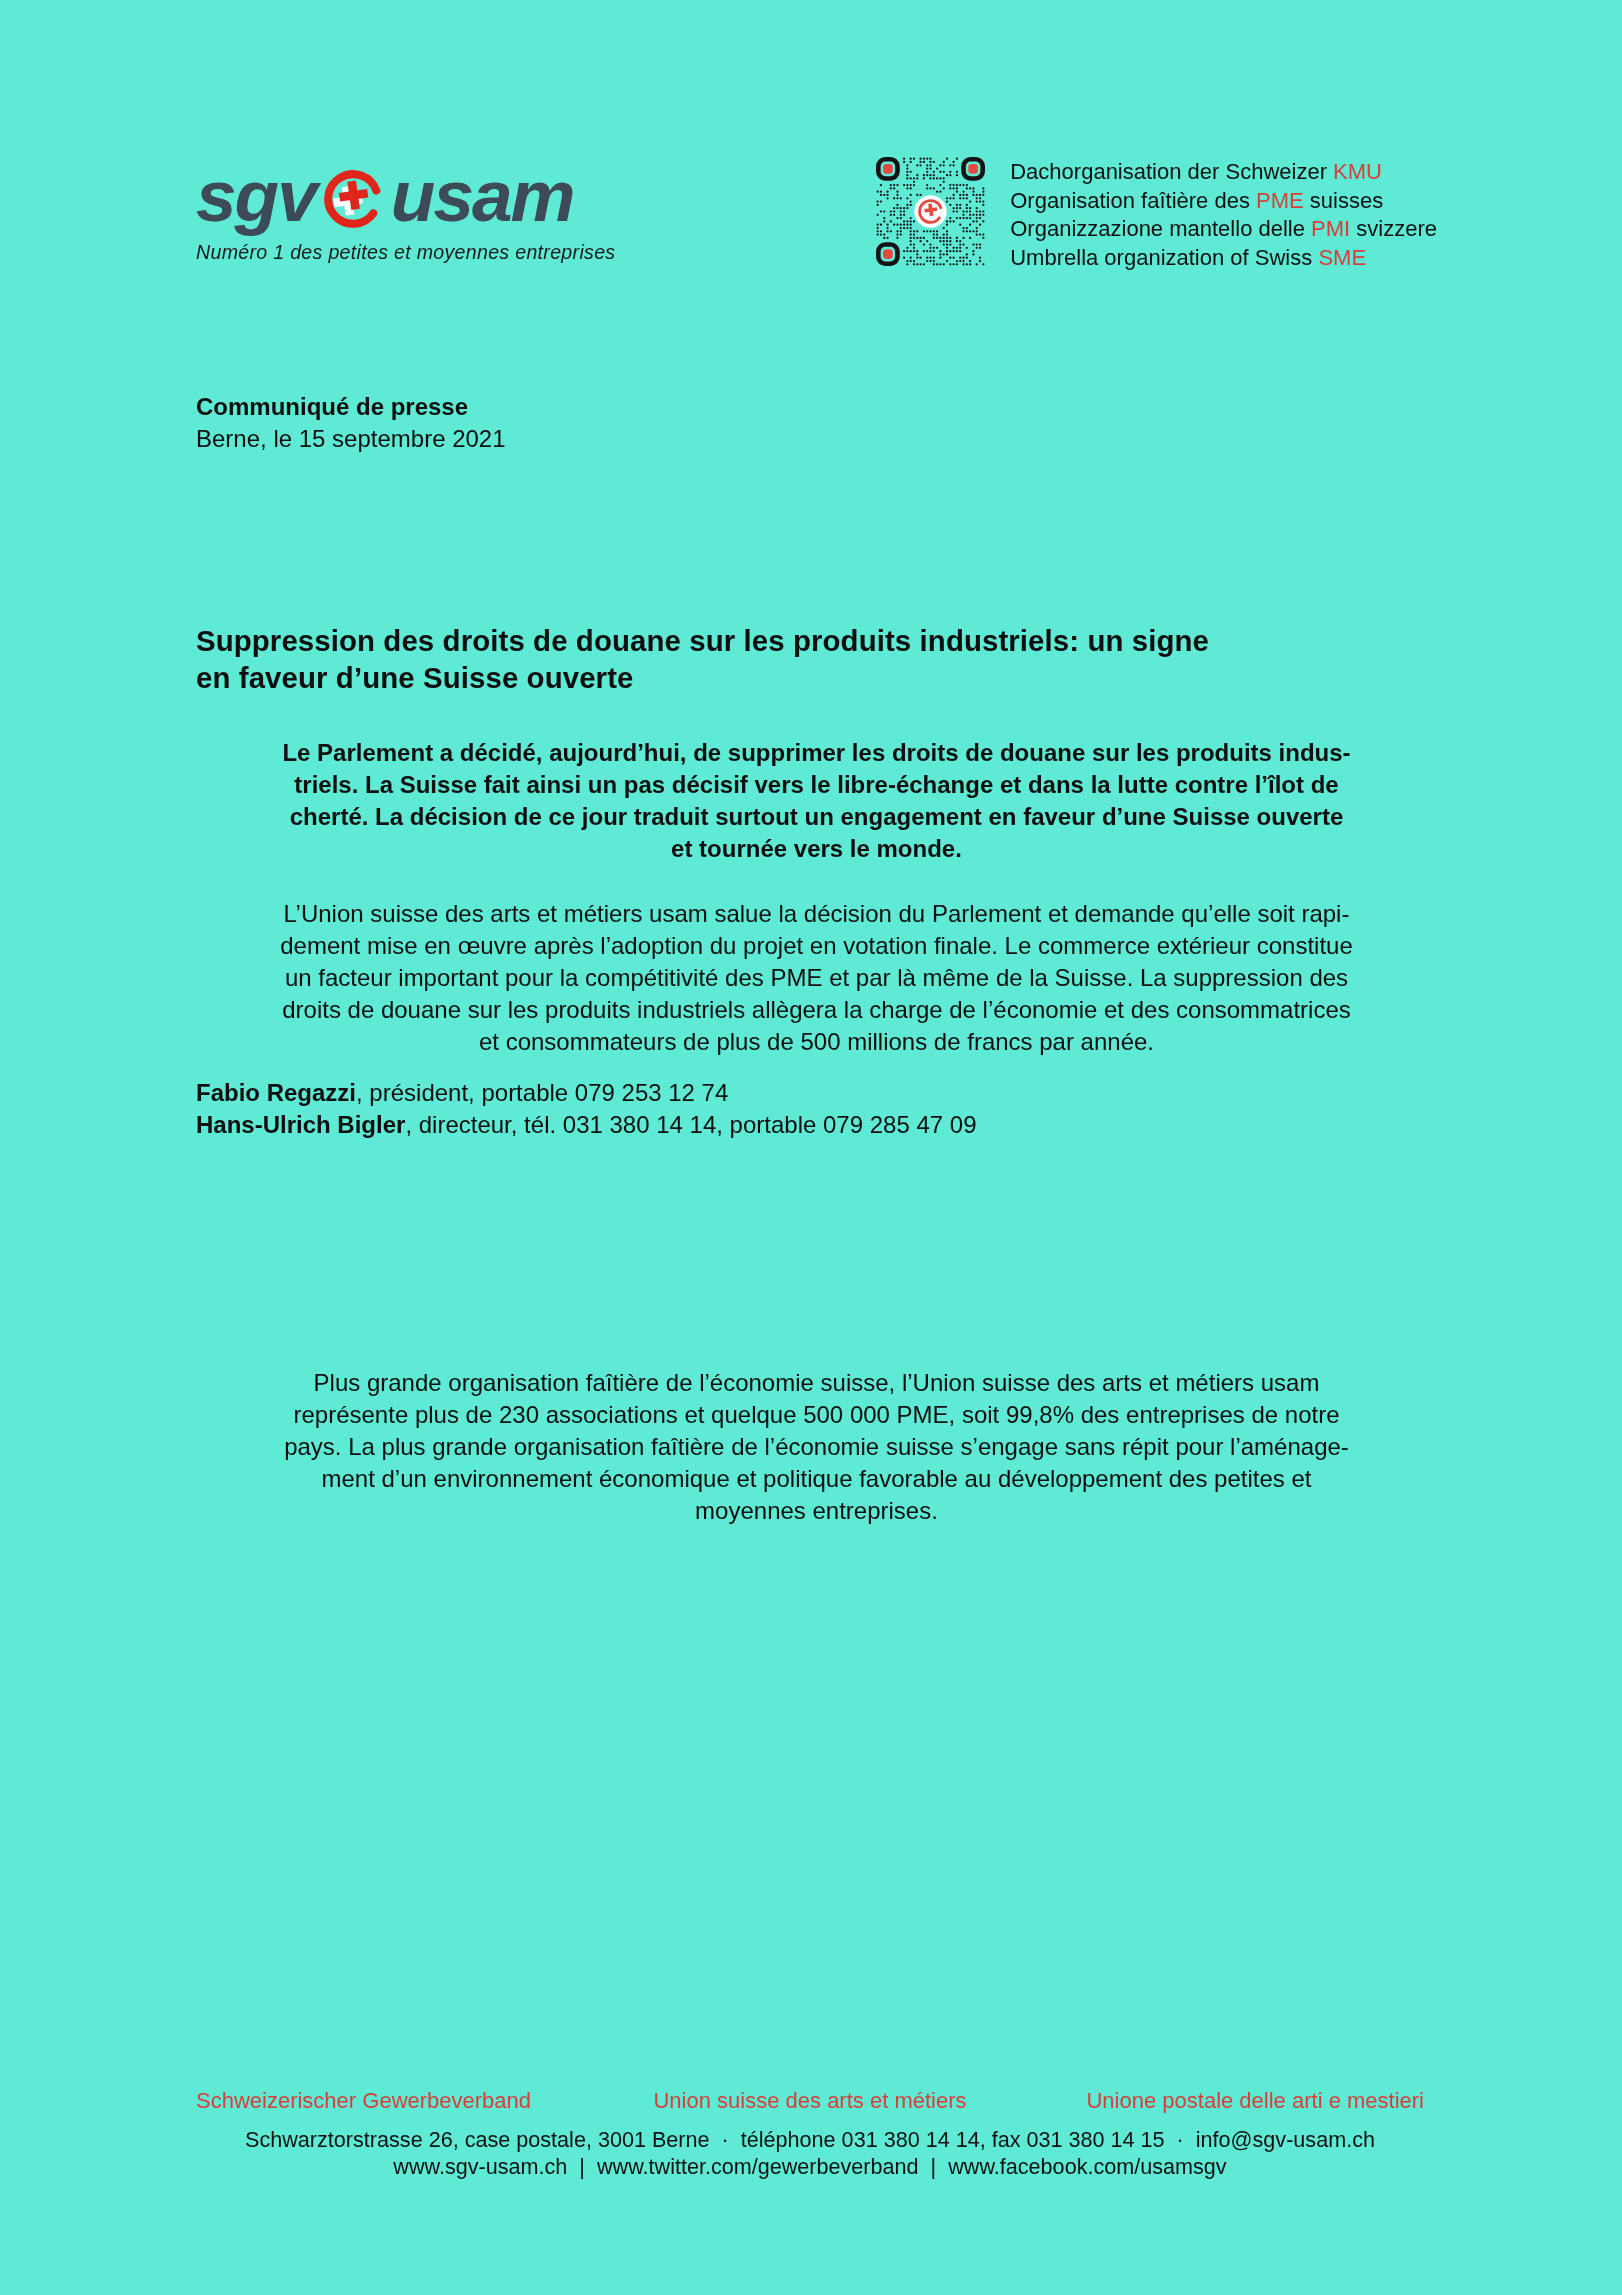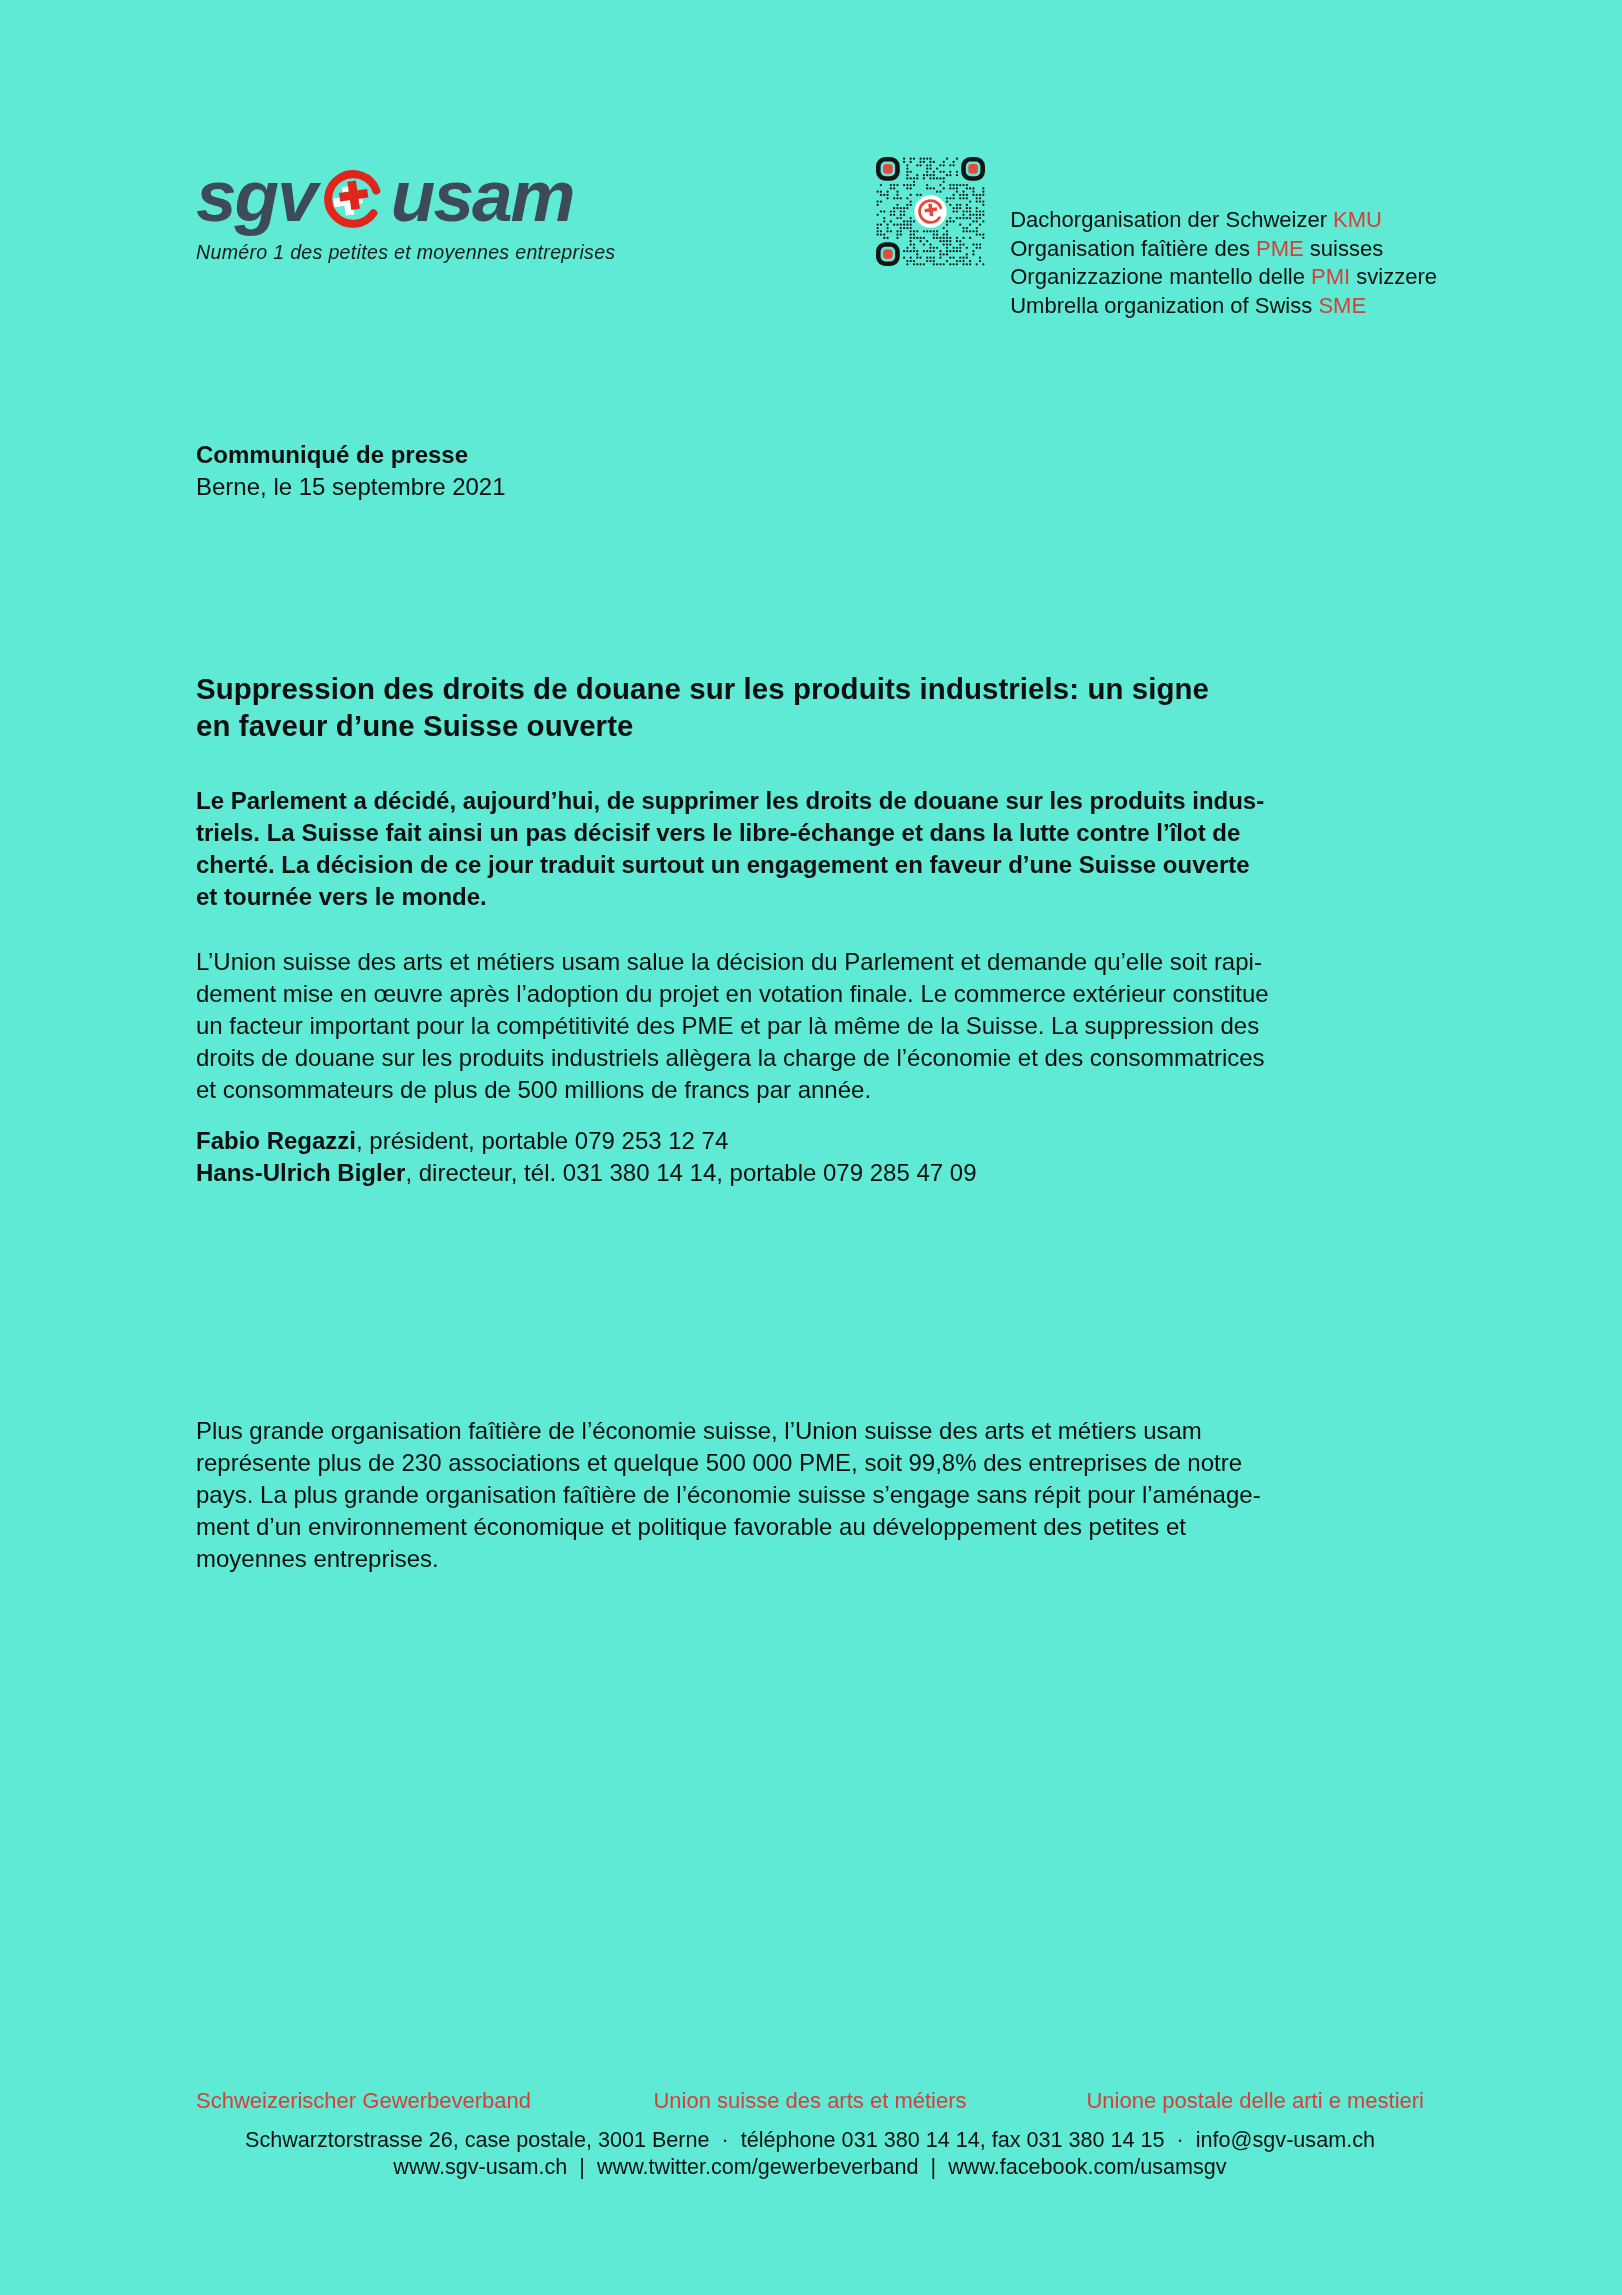--- a/index.html
+++ b/index.html
@@ -20,33 +20,33 @@
   .logo-block { padding-top:3.9px; }
   .logo-line {
     font-style:italic; font-weight:600; font-size:73px; line-height:0.95;
     color:#3d4a57; letter-spacing:-2px; white-space:nowrap;
   }
   .logo-mark { display:inline-block; width:62px; height:62px; vertical-align:-9.2px; margin:0 6.5px; }
   .logo-tagline { font-style:italic; font-size:19.6px; color:#1a1a1a; margin-top:10.5px; letter-spacing:0.3px; }
 
   .qr-group { display:flex; align-items:flex-start; gap:25px; }
   .qr-svg { width:109px; height:109px; display:block; }
-  .org-lines { font-size:22px; line-height:28.5px; color:#111; padding-top:1.3px; white-space:nowrap;margin-top:48px; }
+  .org-lines { font-size:22px; line-height:28.5px; color:#111; padding-top:1.3px; white-space:nowrap; }
   .red-word { color:#d5403a; }
 
   
   .meta-block { margin-top:119px; font-size:24px; line-height:32px; }
   .doc-type { font-weight:bold; }
 
   
   .page-title {
     margin-top:167px; font-size:29.4px; line-height:37px; font-weight:bold;
     white-space:pre-line; letter-spacing:0.1px;
   }
-  .para { font-size:24px; line-height:32px; white-space:pre-line; }
+  .para { font-size:24px; line-height:32px; white-space:pre-line;text-align:center; }
   .lead { margin-top:41px; font-weight:bold; }
   .body-par { margin-top:33px; }
   .contacts-heading { margin-top:44px; font-size:24px; line-height:32px; font-weight:bold; }
   .contact-line { font-size:24px; line-height:32px; }
   .contact-lines { margin-top:18.3px; }
   .contact-name { font-weight:bold; }
   .boiler { margin-top:226px; }
 
   
   .footer { position:absolute; left:196px; right:198px; top:2086px; }

